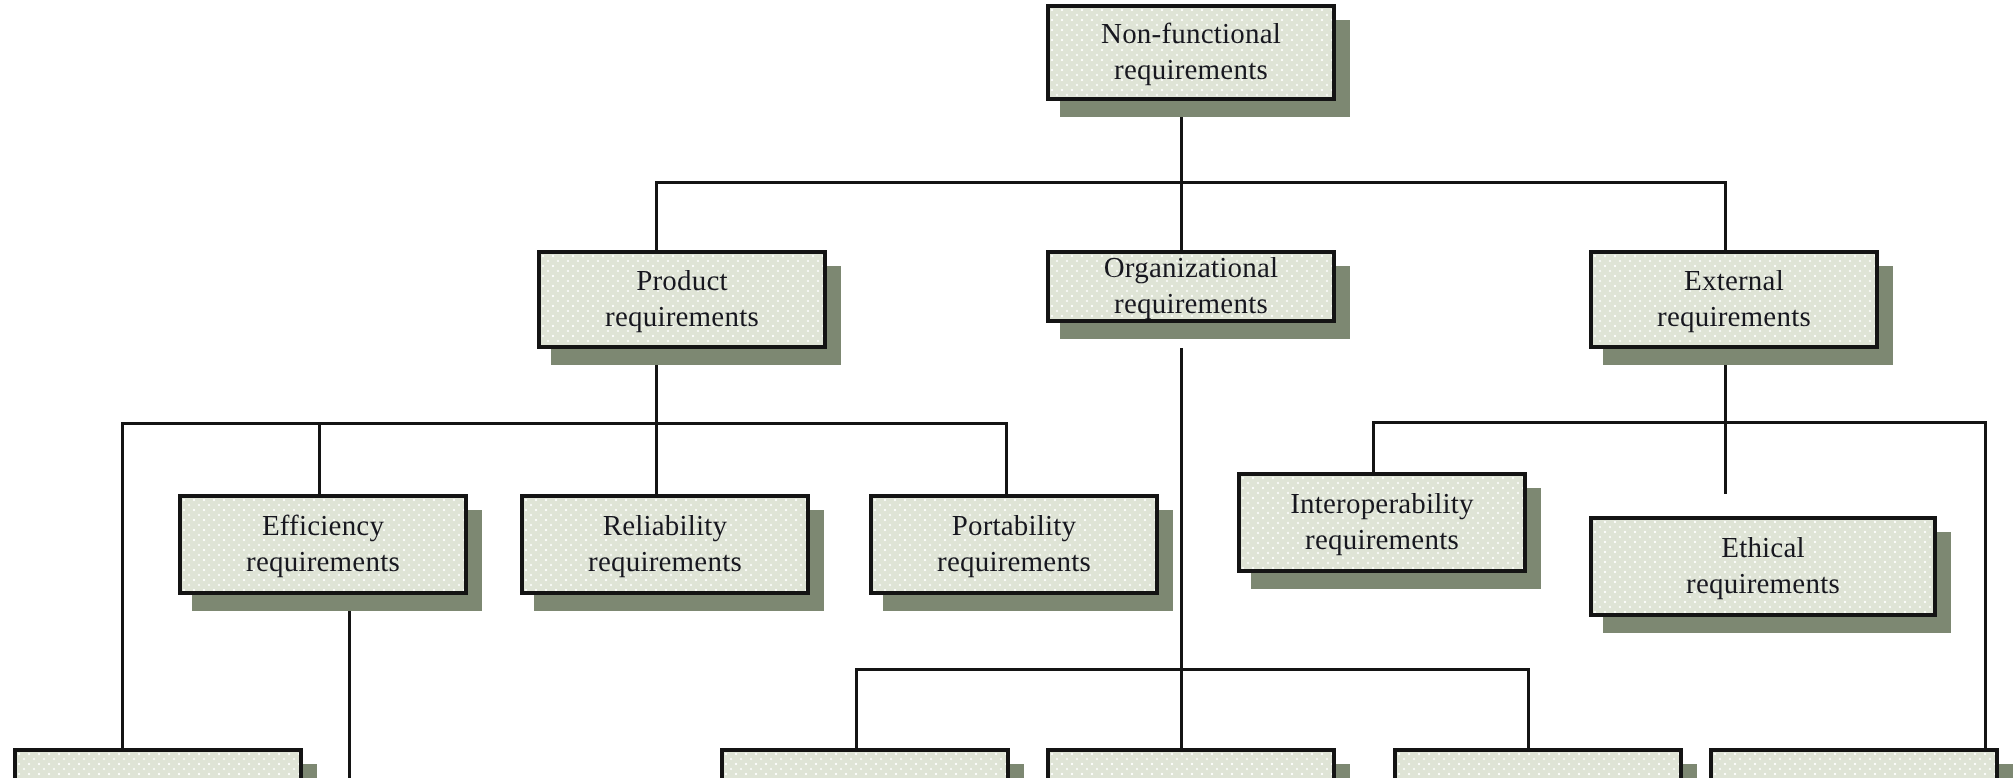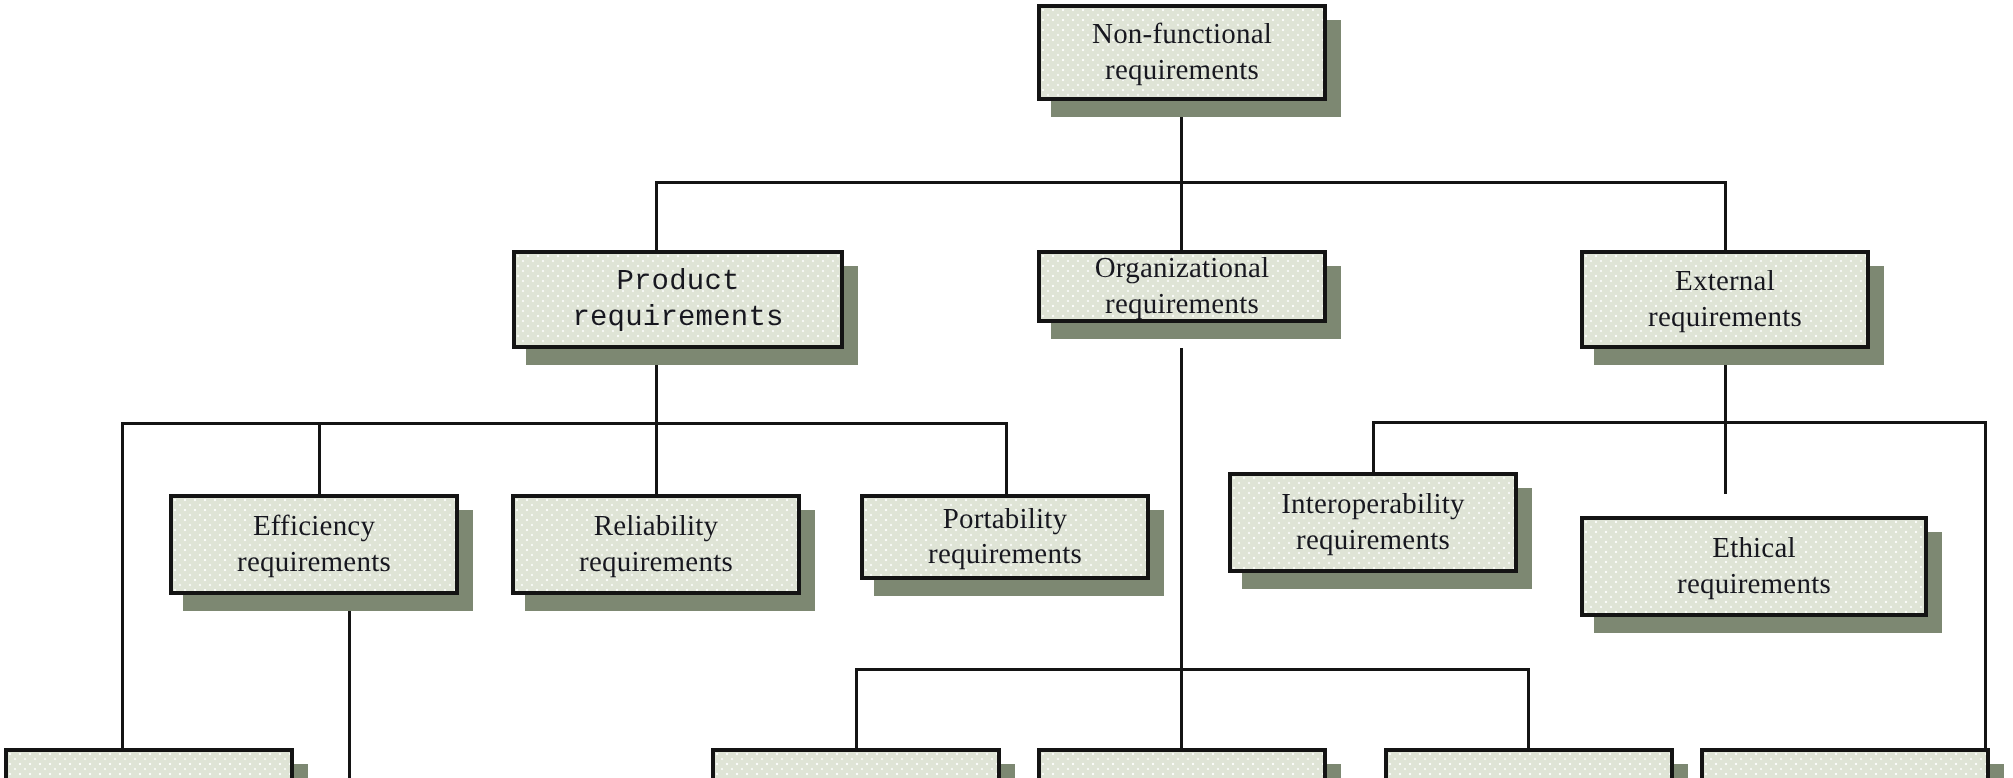--- a/index.html
+++ b/index.html
@@ -21,20 +21,21 @@
     position: absolute;
     background: #141414;
   }
   .line.h { height: 3px; }
   .line.v { width: 3px; }
 
   
   .node {
     position: absolute;
     box-sizing: border-box;
+    margin-left: 9px;
   }
   .node .shadow {
     position: absolute;
     left: 14px;
     top: 16px;
     width: 100%;
     height: 100%;
     background: #7d8872;
     z-index: 0;
   }
@@ -101,21 +102,21 @@
   <div class="line v" style="left:1984px; top:421px; height:331px;"></div>
 
   <div class="node" style="left:1037px; top:4px; width:290px; height:97px;">
     <div class="shadow"></div>
     <div class="box">
       <div class="label">Non-functional
 requirements</div>
     </div>
   </div>
 
-  <div class="node" style="left:512px; top:250px; width:332px; height:99px;font-family:Liberation Mono, monospace;">
+  <div class="node" style="left:528px; top:250px; width:290px; height:99px;">
     <div class="shadow"></div>
     <div class="box">
       <div class="label">Product
 requirements</div>
     </div>
   </div>
 
   <div class="node" style="left:1037px; top:250px; width:290px; height:73px;">
     <div class="shadow"></div>
     <div class="box">
@@ -141,21 +142,21 @@
   </div>
 
   <div class="node" style="left:511px; top:494px; width:290px; height:101px;padding-left:7px;">
     <div class="shadow"></div>
     <div class="box">
       <div class="label">Reliability
 requirements</div>
     </div>
   </div>
 
-  <div class="node" style="left:860px; top:494px; width:290px; height:86px;">
+  <div class="node" style="left:860px; top:494px; width:290px; height:101px;">
     <div class="shadow"></div>
     <div class="box">
       <div class="label">Portability
 requirements</div>
     </div>
   </div>
 
   <div class="node" style="left:1228px; top:472px; width:290px; height:101px;">
     <div class="shadow"></div>
     <div class="box">

